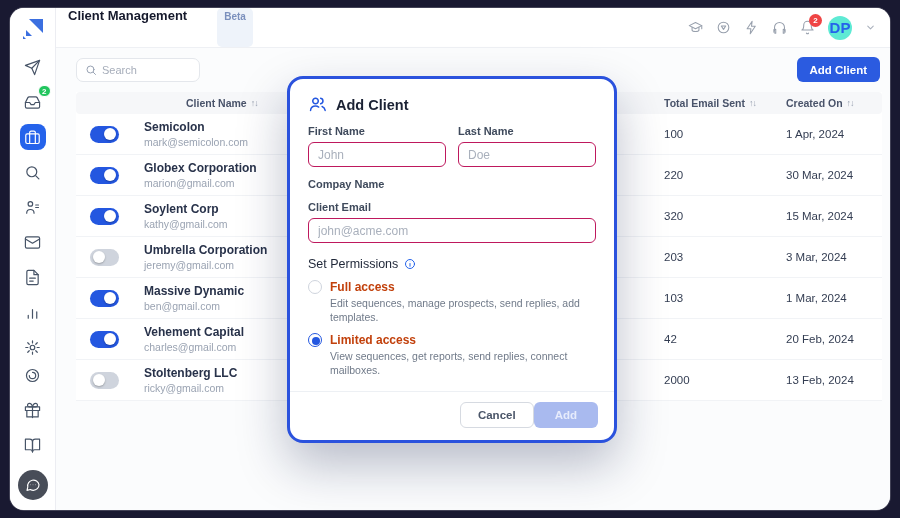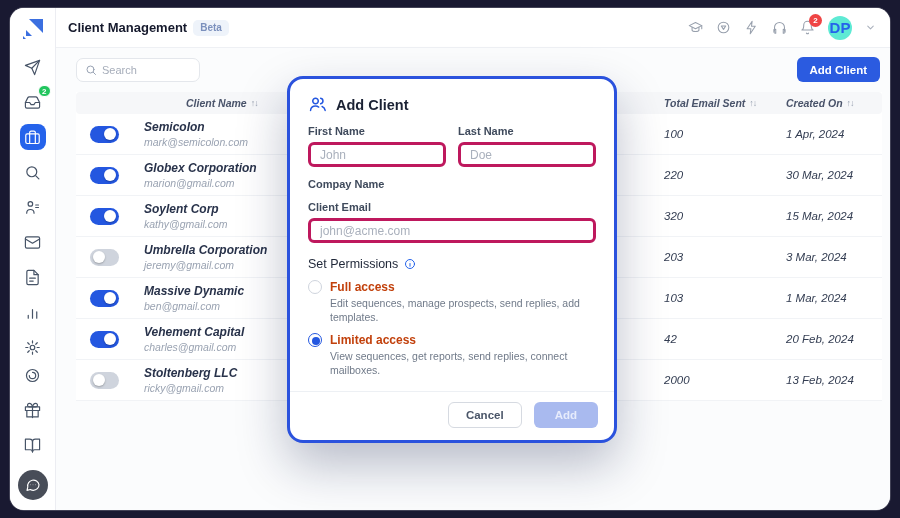--- a/index.html
+++ b/index.html
@@ -38,25 +38,25 @@
   .side-bottom { margin-top:auto; display:flex; flex-direction:column; align-items:center; gap:9px; padding-bottom:10px; }
   .chat-btn {
     width:30px; height:30px; border-radius:50%; background:#484d58; color:#fff;
     display:flex; align-items:center; justify-content:center; cursor:pointer; margin-top:3px;
   }
   .chat-btn svg { width:16px; height:16px; }
   
   .topbar {
     position:absolute; left:46px; top:0; right:0; height:40px;
     background:#fff; border-bottom:1px solid #eef0f4;
-    display:flex; align-items:center; padding:0 14px 0 12px; z-index:2;
+    display:flex; padding:0 14px 0 12px; z-index:2;gap:8px;
   }
   .page-title { font-size:13px; font-weight:700; color:#15192c; }
   .beta-badge {
-    margin-left:6px; background:#eef3fa; color:#7b90bd; font-size:10px; font-weight:600;
+    margin-left:22px; background:#eef3fa; color:#7b90bd; font-size:10px; font-weight:600;
     padding:2.5px 7px; border-radius:5px;
   }
   .topbar-right { margin-left:auto; display:flex; align-items:center; gap:13px; }
   .tb-icon { color:#98a0ad; display:flex; cursor:pointer; position:relative; }
   .tb-icon svg { width:15px; height:15px; }
   .bell-badge {
     position:absolute; top:-6px; right:-7px; min-width:13px; height:13px; padding:0 3px;
     background:#ef4444; color:#fff; font-size:8px; font-weight:700; border-radius:8px;
     display:flex; align-items:center; justify-content:center;
   }
@@ -80,21 +80,21 @@
     font-family:"Liberation Sans", sans-serif;
   }
   .search-box input::placeholder { color:#a6adba; }
   .add-client-btn {
     margin-left:auto; height:25px; padding:0 13px; background:#2b5be0; color:#fff;
     border:none; border-radius:6px; font-size:11.5px; font-weight:600; cursor:pointer;
     font-family:"Liberation Sans", sans-serif;
   }
   
   .table { margin:3px 8px 0 20px; background:#fff; }
-  .thead, .trow { display:grid; grid-template-columns:56px 1fr 120px 122px 108px; align-items:center;font-style:italic; }
+  .thead, .trow { display:grid; grid-template-columns:56px 1fr 120px 122px 108px; align-items:center; }
   .thead {
     height:22px; background:#f6f7f9; border-radius:4px;
     color:#49536a; font-size:10.5px; font-weight:700;
   }
   .th { display:flex; align-items:center; gap:4px; padding-left:12px; }
   .th.first { padding-left:54px; }
   .sort-icon { color:#9aa3b2; font-size:9px; letter-spacing:-1px; font-weight:400; }
   .sort-icon::before { content:"\2191\2193"; }
   .trow { height:41px; border-bottom:1px solid #f1f3f6; background:#fff; }
   .cell-toggle { display:flex; justify-content:center; }
@@ -117,21 +117,21 @@
     position:absolute; left:277px; top:68px; width:330px;
     background:#fff; border:3px solid #2b52dd; border-radius:16px;
     box-shadow:0 22px 50px rgba(15,25,70,.28);
     padding:16px 18px 0; z-index:10;
   }
   .modal-header { display:flex; align-items:center; gap:9px; }
   .modal-header svg { width:19px; height:19px; color:#2457e0; flex:none; }
   .modal-title { font-size:14.5px; font-weight:700; color:#1b2234; }
   .f-label { font-size:11px; font-weight:600; color:#3f4a5c; margin:11px 0 5px; }
   .f-input {
-    width:100%; height:25px; border:3px solid #be185d; border-radius:6px;
+    width:100%; height:25px; border:1px solid #be185d; border-radius:6px;
     font-size:12px; color:#3a4356; padding:0 9px; outline:none; background:#fff;
     font-family:"Liberation Sans", sans-serif;
   }
   .f-input::placeholder { color:#a9b0bc; }
   .two-col { display:flex; gap:12px; }
   .two-col > div { flex:1; }
   .perm-head { display:flex; align-items:center; gap:6px; margin-top:14px; }
   .perm-title { font-size:12.5px; font-weight:400; color:#1f2738; }
   .info-icon { color:#2563eb; display:flex; }
   .info-icon svg { width:12px; height:12px; }
@@ -143,21 +143,21 @@
   }
   .perm-option.selected .radio { border-color:#2457e0; }
   .perm-option.selected .radio::after {
     content:""; position:absolute; left:2.5px; top:2.5px; width:8px; height:8px;
     border-radius:50%; background:#2457e0;
   }
   .perm-label { font-size:12px; font-weight:700; color:#c2410c; }
   .perm-desc { font-size:10.5px; color:#707a89; margin:3px 0 0 22px; line-height:1.3; }
   .modal-footer {
     border-top:1px solid #edf0f4; margin:13px -18px 0; padding:10px 16px 12px;
-    display:flex; justify-content:flex-end; gap:12px;align-items:flex-end;
+    display:flex; justify-content:flex-end; align-items:flex-end;
   }
   .btn-cancel {
     height:26px; padding:0 17px; background:#fff; border:1px solid #d6dae1; border-radius:6px;
     color:#4a5568; font-size:11.5px; font-weight:600; cursor:pointer;
     font-family:"Liberation Sans", sans-serif;
   }
   .btn-add {
     height:26px; padding:0 21px; background:#a9baef; border:none; border-radius:6px;
     color:#e7ecfc; font-size:11.5px; font-weight:600; cursor:pointer;
     font-family:"Liberation Sans", sans-serif;

